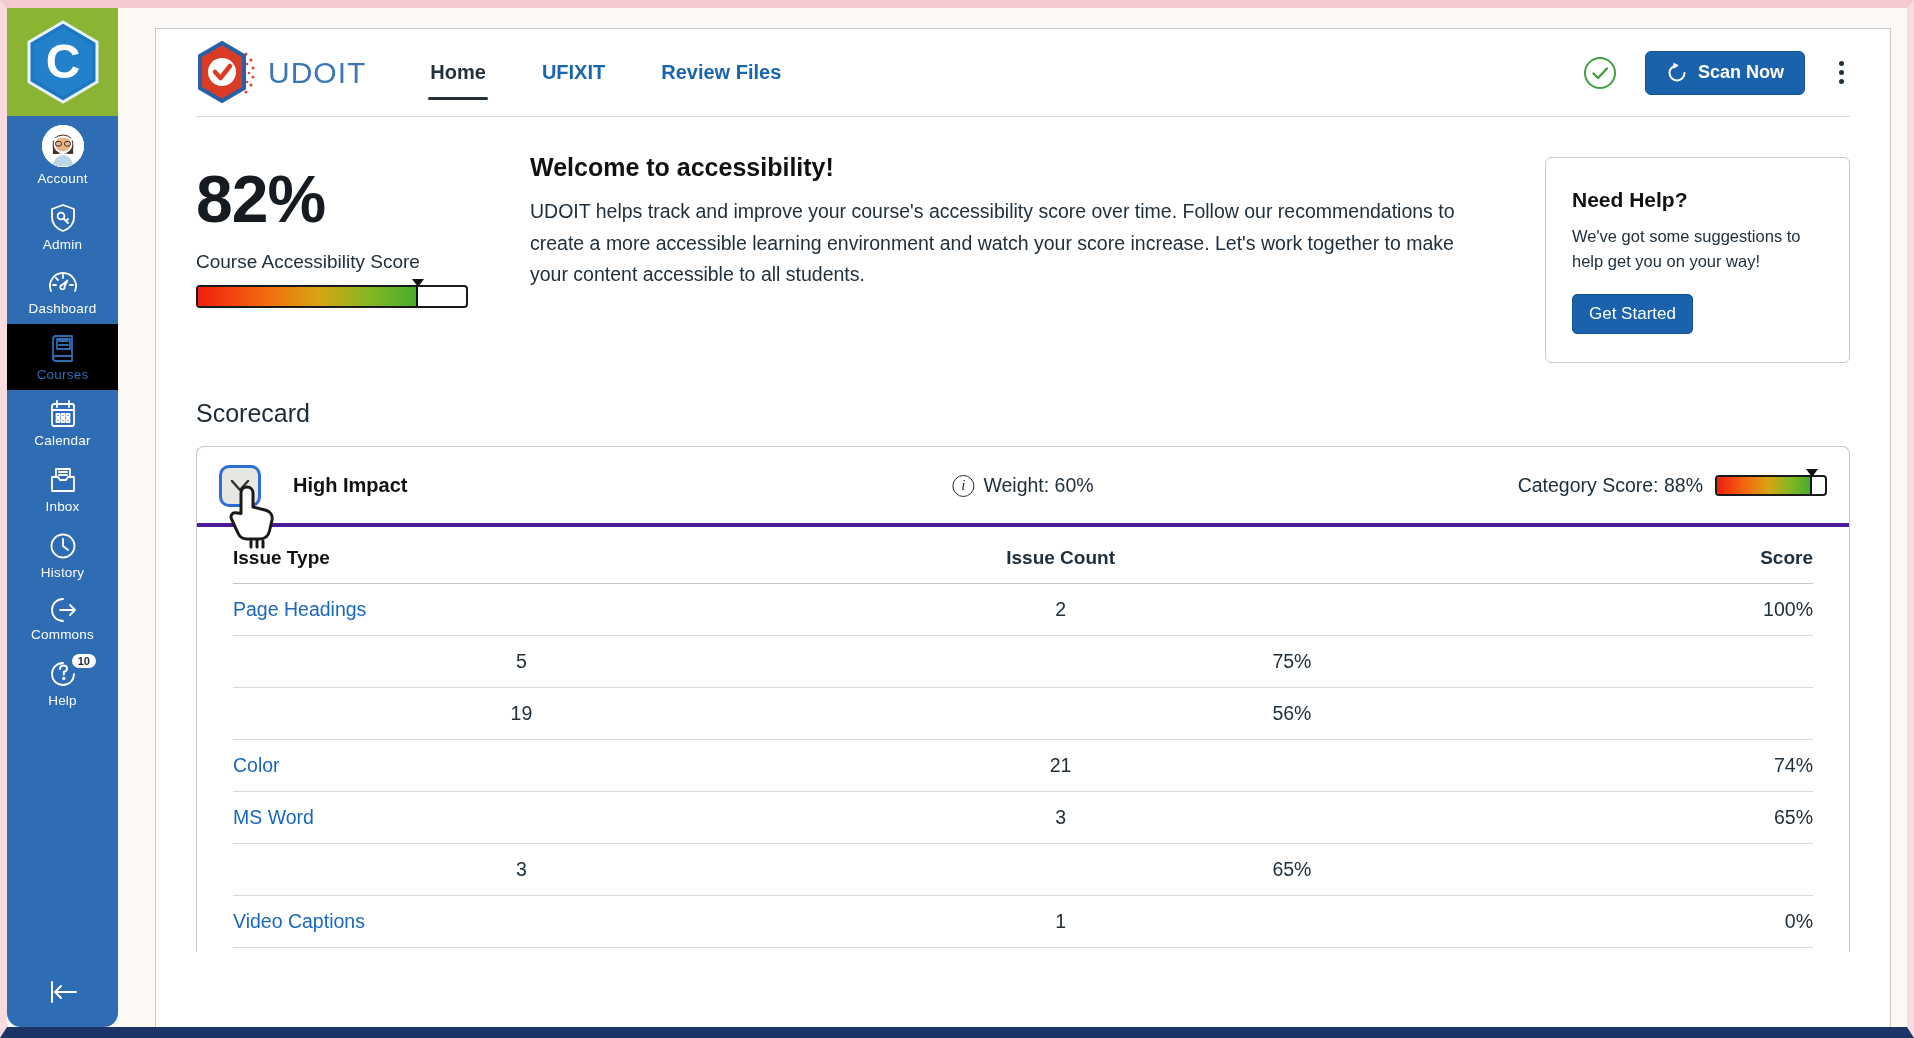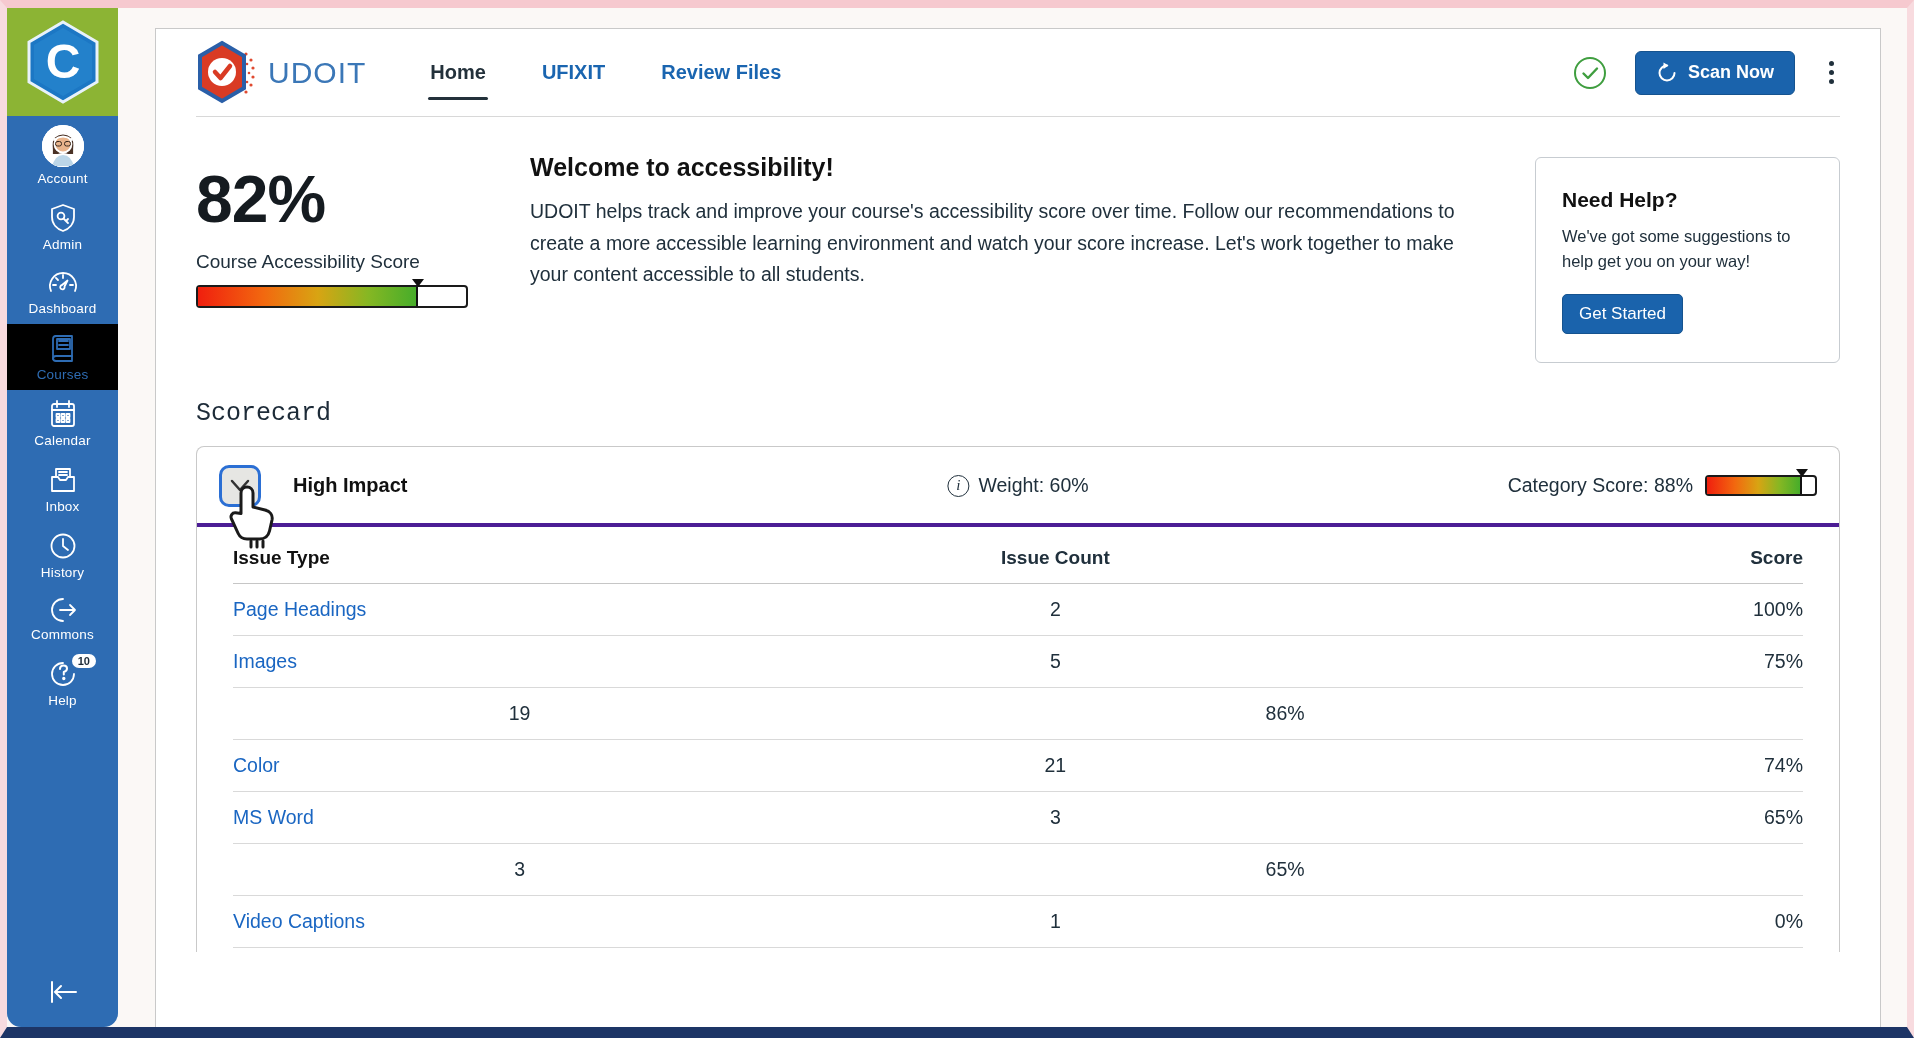--- a/index.html
+++ b/index.html
@@ -42,21 +42,21 @@
     font-size: 11px; font-weight: bold;
     border-radius: 9px; padding: 1px 6px;
   }
   .sidebar-spacer { flex: 1; }
   .collapse-btn { display: flex; justify-content: center; padding: 16px 0 22px; cursor: pointer; }
   .collapse-btn svg { stroke: #fff; fill: none; stroke-width: 2; stroke-linecap: round; }
 
   
   .main-card {
     flex: 1;
-    margin: 20px 26px 0 37px;
+    margin: 20px 16px 0 37px;
     background: #ffffff;
     border: 1px solid #c9c9c9;
     border-bottom: none;
     padding: 0 40px;
     color: #2d3b45;
   }
 
   
   .app-header { display: flex; align-items: center; height: 88px; border-bottom: 1px solid #d8d8d8; }
   .brand { display: flex; align-items: center; gap: 10px; }
@@ -98,21 +98,21 @@
   }
   .help-card h3 { font-size: 21px; font-weight: bold; color: #111; margin-bottom: 12px; }
   .help-card p { font-size: 16.5px; line-height: 1.5; color: #20303c; margin-bottom: 20px; }
   .get-started-btn {
     background: #1a63ac; color: #fff; border: 1px solid #15538f;
     font-size: 17px; padding: 9px 16px; border-radius: 5px; cursor: pointer;
     font-family: "Liberation Sans", sans-serif;
   }
 
   
-  .scorecard-title { font-size: 25px; font-weight: normal; color: #1d2b38; margin: 26px 0 18px; font-family: Liberation Mono, monospace; }
+  .scorecard-title { font-size: 25px; font-weight: normal; color: #1d2b38; margin: 26px 0 18px; }
   .scorecard-card { border: 1px solid #c9c9c9; border-radius: 8px 8px 0 0; border-bottom: none; }
   .sc-header { display: flex; align-items: center; padding: 18px 22px 16px; position: relative; gap: 24px; }
   .expand-btn {
     width: 42px; height: 42px; border-radius: 10px;
     border: 3px solid #2b6fd4; background: #e6e6e3;
     display: flex; align-items: center; justify-content: center; cursor: pointer;
   }
   .expand-btn svg { stroke: #333; fill: none; stroke-width: 2.5; stroke-linecap: round; stroke-linejoin: round; }
   .sc-category { font-size: 20px; font-weight: bold; color: #111; margin-left: 8px; }
   .sc-weight { position: absolute; left: 50%; transform: translateX(-50%); display: flex; align-items: center; gap: 9px; font-size: 19.5px; color: #20303c; }
@@ -355,27 +355,26 @@
           <span class="c2">Issue Count</span>
           <span class="c3">Score</span>
         </div>
 
         <div class="t-row">
           <span class="c1"><a>Page Headings</a></span>
           <span class="c2">2</span>
           <span class="c3">100%</span>
         </div>
         <div class="t-row">
-          <span class="c1"><a>Images</a></span>
           <span class="c2">5</span>
           <span class="c3">75%</span>
         </div>
         <div class="t-row">
           <span class="c2">19</span>
-          <span class="c3">86%</span>
+          <span class="c3">56%</span>
         </div>
         <div class="t-row">
           <span class="c1"><a>Color</a></span>
           <span class="c2">21</span>
           <span class="c3">74%</span>
         </div>
         <div class="t-row">
           <span class="c1"><a>MS Word</a></span>
           <span class="c2">3</span>
           <span class="c3">65%</span>

